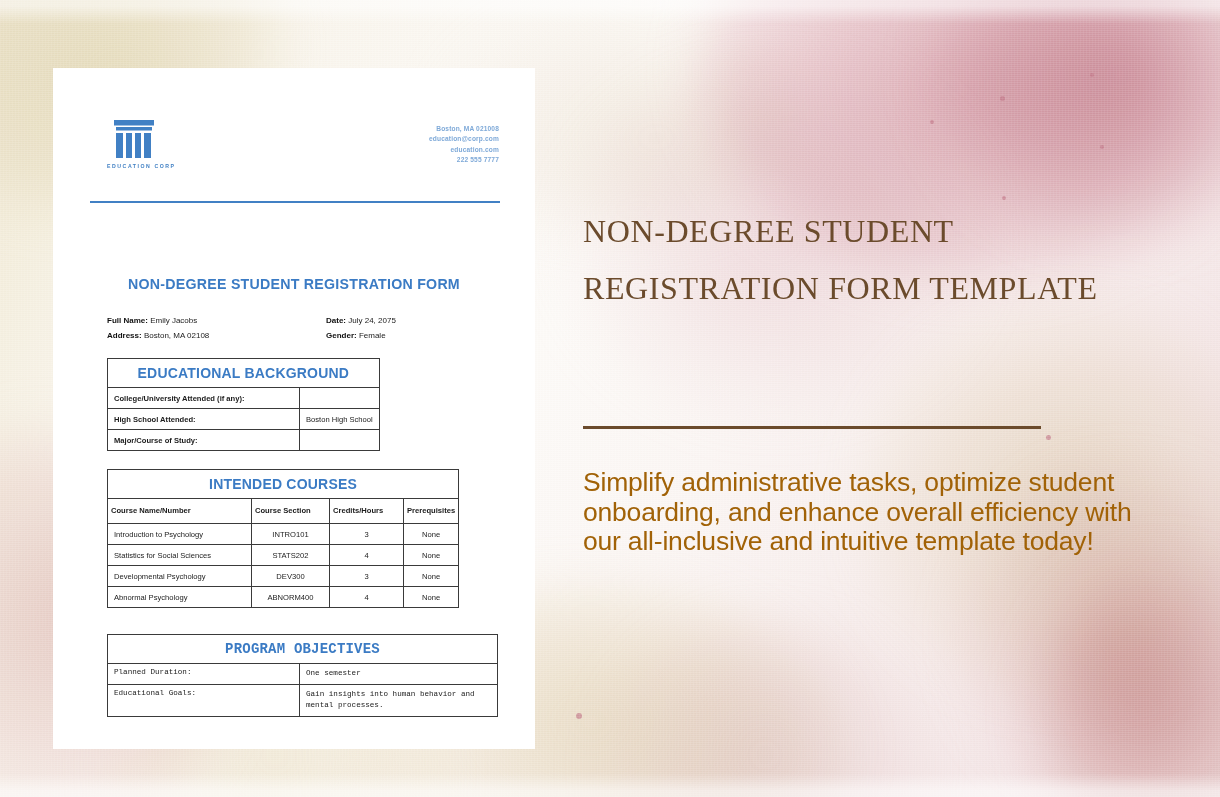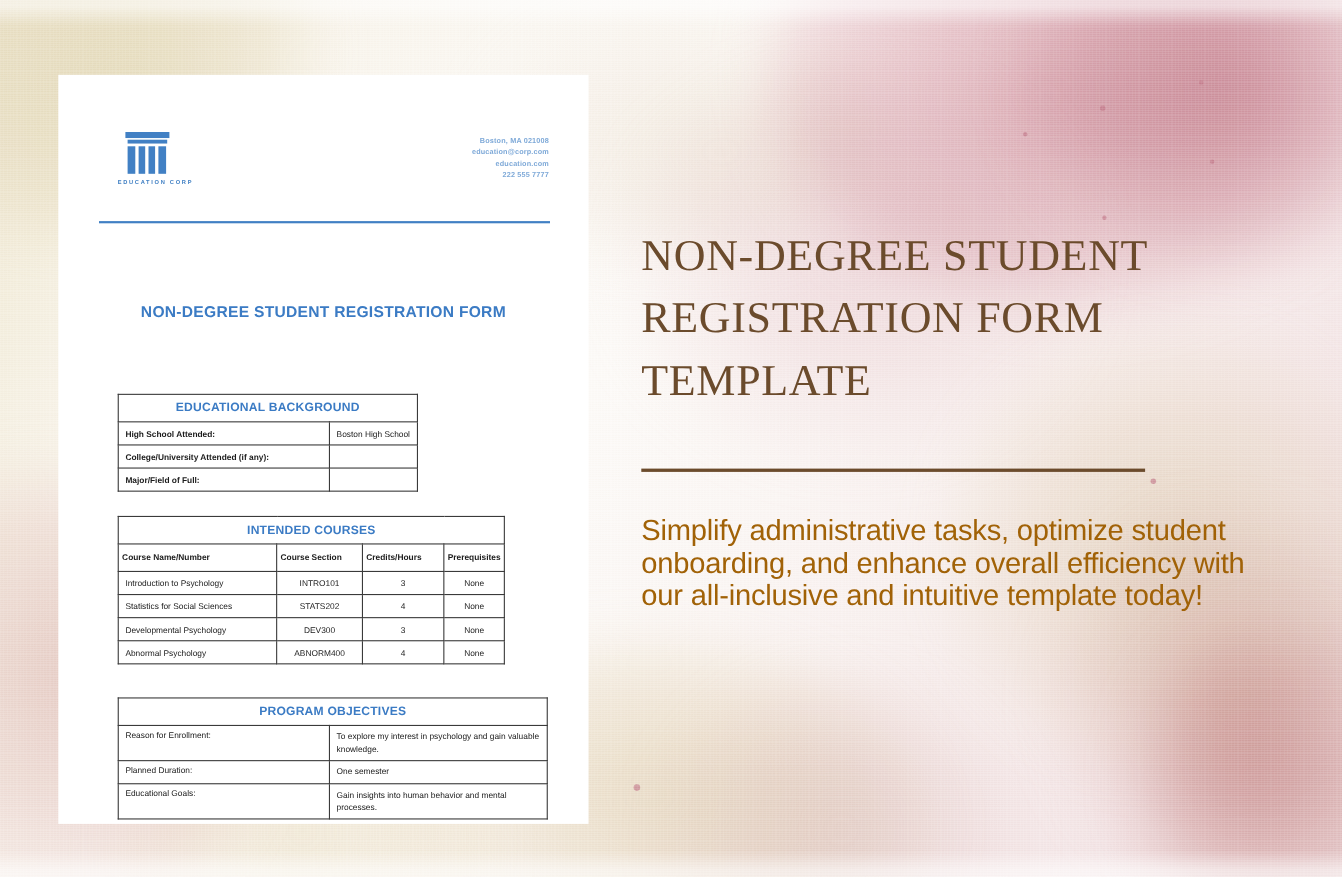--- a/index.html
+++ b/index.html
@@ -134,48 +134,48 @@
     border: 1.3px solid #3a3a3a;
     padding: 4px 6px;
     vertical-align: middle;
     font-weight: 400;
     text-align: left;
   }
   .tbl .band {
     text-align: center;
     color: #3b7bc4;
     font-weight: 700;
-    font-size: 11px;
+    font-size: 14px;
     letter-spacing: .2px;
     padding: 6px 4px;
   }
   .tbl .lbl { font-weight: 700; }
   .tbl .ctr { text-align: center; }
   .tbl .hdr { font-weight: 700; text-align: left; padding: 7px 3px; line-height: 10px; }
 
   #tbl-education { top: 290px; }
   #tbl-education td.lbl { width: 192px; }
   #tbl-education td { height: 21px; }
 
   #tbl-courses { top: 401px; }
   #tbl-courses td { height: 21px; }
   .c-name { width: 144px; }
   .c-sect { width: 78px; margin-top: 12px; }
   .c-cred { width: 74px; }
 
-  #tbl-objectives { top: 566px; }
+  #tbl-objectives { top: 566px; font-family: Liberation Mono, monospace; }
   #tbl-objectives td.lbl2 { width: 192px; font-weight: 400; vertical-align: top; }
   #tbl-objectives td.val { vertical-align: top; line-height: 11.5px; }
 
   
   #promo { position: absolute; left: 583px; top: 0; width: 600px; height: 797px; }
   #promo-heading {
     position: absolute; left: 0; top: 203px; width: 540px;
     font-family: "Liberation Serif", serif;
-    font-size: 40px;
+    font-size: 32px;
     line-height: 57px;
     letter-spacing: .6px;
     color: #6b4b2c;
     text-transform: uppercase;
   }
   #promo-divider {
     position: absolute; left: 0; top: 426px;
     width: 458px; height: 2.5px;
     background: #6b4b2c;
   }
@@ -236,36 +236,58 @@
           <div>Boston, MA 021008</div>
           <div>education@corp.com</div>
           <div>education.com</div>
           <div>222 555 7777</div>
         </div>
       </div>
       <div id="header-rule"></div>
 
       <div id="form-title">NON-DEGREE STUDENT REGISTRATION FORM</div>
 
+      <div id="meta">
+        <div class="meta-row">
+          <div class="meta-cell">
+            <b>Full Name:</b>
+            <span>Emily Jacobs</span>
+          </div>
+          <div class="meta-cell right">
+            <b>Date:</b>
+            <span>July 24, 2075</span>
+          </div>
+        </div>
+        <div class="meta-row">
+          <div class="meta-cell">
+            <b>Address:</b>
+            <span>Boston, MA 02108</span>
+          </div>
+          <div class="meta-cell right">
+            <b>Gender:</b>
+            <span>Female</span>
+          </div>
+        </div>
+      </div>
 
       <table class="tbl" id="tbl-education">
         <tbody>
           <tr>
             <td class="band" colspan="2">EDUCATIONAL BACKGROUND</td>
           </tr>
           <tr>
+            <td class="lbl">College/University Attended (if any):</td>
+            <td></td>
+          </tr>
+          <tr>
             <td class="lbl">High School Attended:</td>
             <td>Boston High School</td>
           </tr>
           <tr>
-            <td class="lbl">College/University Attended (if any):</td>
-            <td></td>
-          </tr>
-          <tr>
-            <td class="lbl">Major/Field of Full:</td>
+            <td class="lbl">Major/Course of Study:</td>
             <td></td>
           </tr>
         </tbody>
       </table>
 
       <table class="tbl" id="tbl-courses">
         <tbody>
           <tr>
             <td class="band" colspan="4">INTENDED COURSES</td>
           </tr>
@@ -299,24 +321,20 @@
             <td class="ctr">4</td>
             <td class="ctr">None</td>
           </tr>
         </tbody>
       </table>
 
       <table class="tbl" id="tbl-objectives">
         <tbody>
           <tr>
             <td class="band" colspan="2">PROGRAM OBJECTIVES</td>
-          </tr>
-          <tr>
-            <td class="lbl2">Reason for Enrollment:</td>
-            <td class="val">To explore my interest in psychology and gain valuable knowledge.</td>
           </tr>
           <tr>
             <td class="lbl2">Planned Duration:</td>
             <td class="val">One semester</td>
           </tr>
           <tr>
             <td class="lbl2">Educational Goals:</td>
             <td class="val">Gain insights into human behavior and mental processes.</td>
           </tr>
         </tbody>

